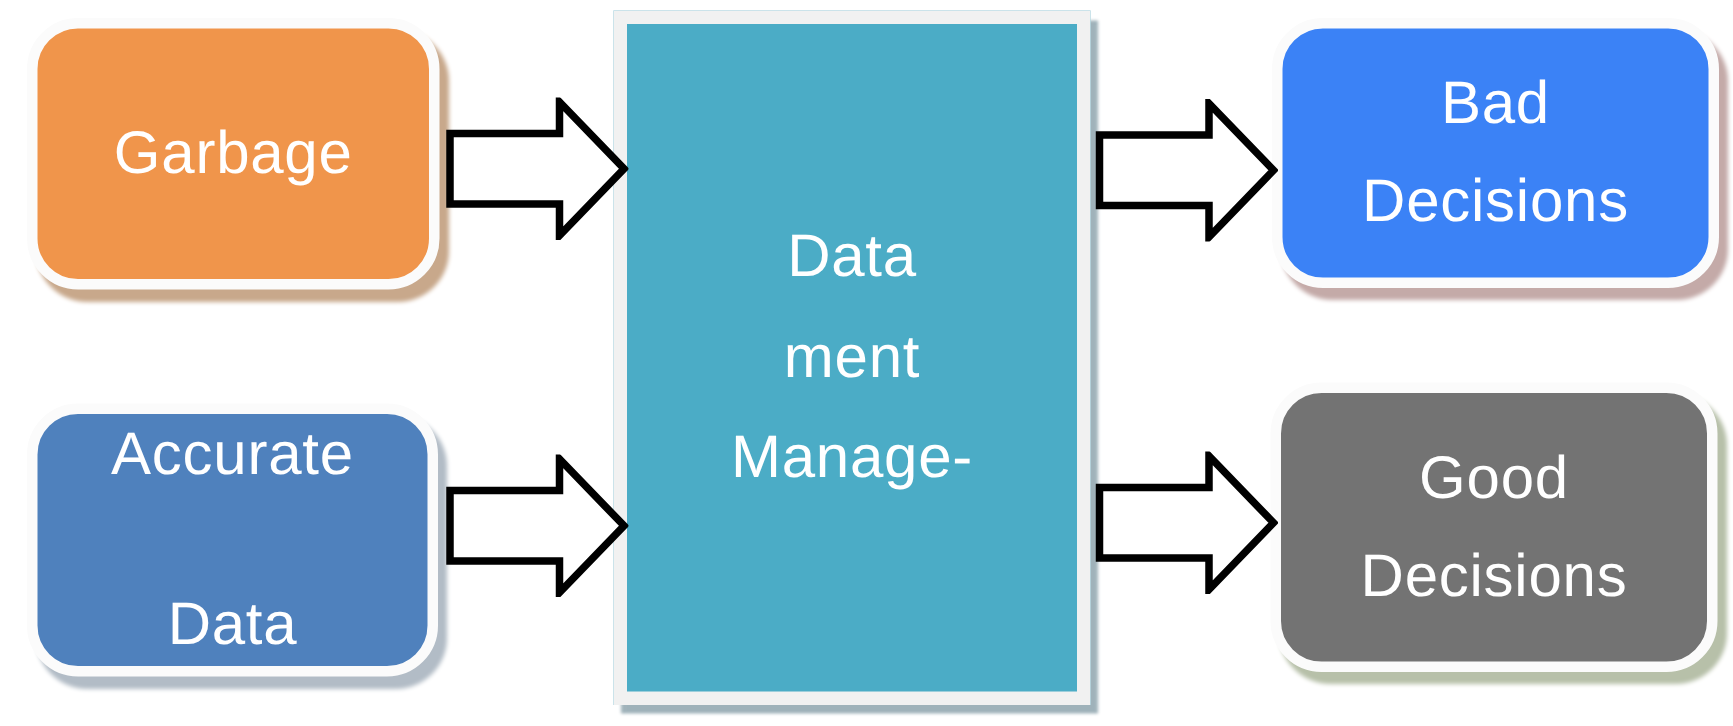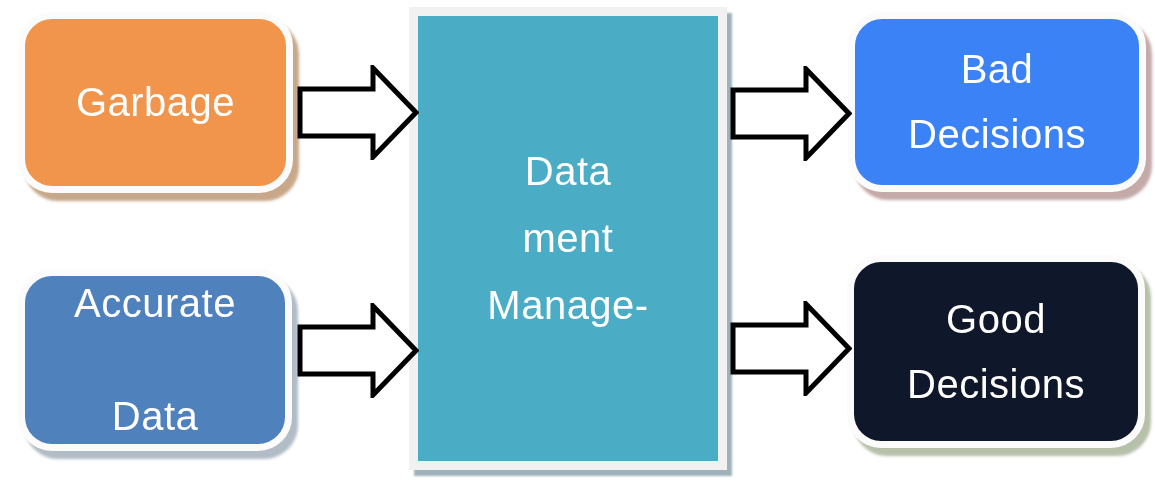--- a/index.html
+++ b/index.html
@@ -68,21 +68,21 @@
     <div class="line">Data</div>
     <div class="line">ment</div>
     <div class="line">Manage-</div>
   </div>
 
   <div class="node rounded n-bad" style="background: #3b82f6;">
     <div class="line">Bad</div>
     <div class="line">Decisions</div>
   </div>
 
-  <div class="node rounded n-good" style="background: #0f172a;">
+  <div class="node rounded n-good" style="background: #737373;">
     <div class="line">Good</div>
     <div class="line">Decisions</div>
   </div>
 
   <svg class="arrow a1" viewBox="0 0 122 95">
     <polygon points="3,24 76,24 76,3 119,47.5 76,92 76,71 3,71" fill="#ffffff" stroke="#000000" stroke-width="5" stroke-linejoin="miter"></polygon>
   </svg>
 
   <svg class="arrow a2" viewBox="0 0 122 95">
     <polygon points="3,24 76,24 76,3 119,47.5 76,92 76,71 3,71" fill="#ffffff" stroke="#000000" stroke-width="5" stroke-linejoin="miter"></polygon>

